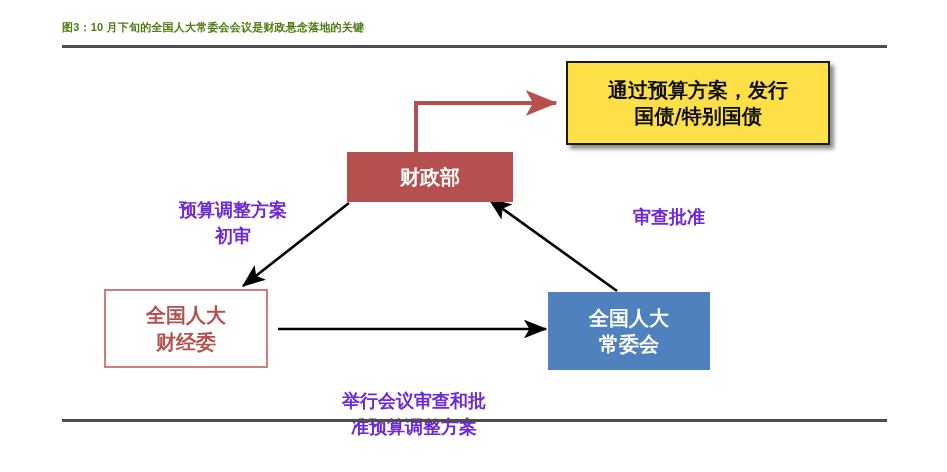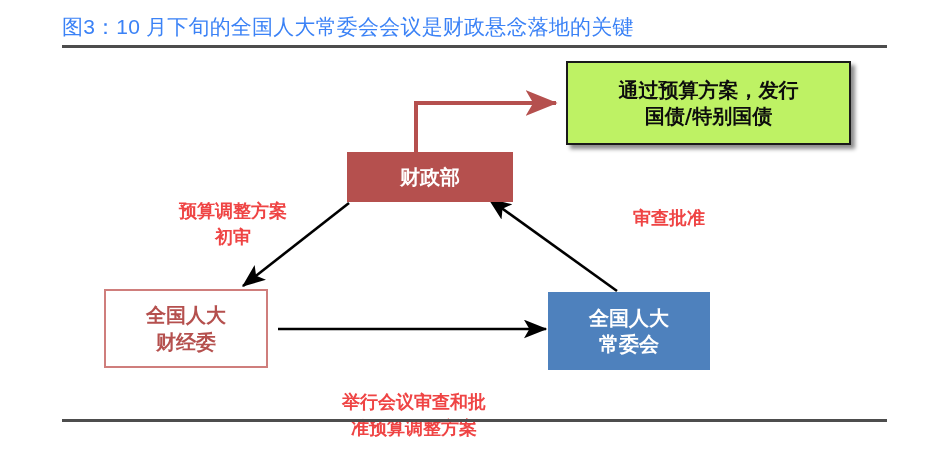--- a/index.html
+++ b/index.html
@@ -19,23 +19,23 @@
   }
 
   
   #title-block {
     position: absolute;
     left: 62px;
     top: 16px;
     width: 825px;
   }
   #figure-title {
-    font-size: 21px;
-    font-weight: normal;
-    color: #3b82f6;
+    font-size: 11px;
+    font-weight: bold;
+    color: #4d7c0f;
     letter-spacing: 0.2px;
     white-space: nowrap;
     line-height: 22px;
   }
   #title-rule {
     position: absolute;
     left: 62px;
     top: 45px;
     width: 825px;
     height: 3px;
@@ -81,23 +81,23 @@
   .node-text {
     font-family: "DejaVu Serif", "Liberation Serif", serif;
     font-weight: bold;
     line-height: 1.32;
     white-space: pre-line;
   }
 
   #node-gray {
     left: 566px;
     top: 61px;
-    width: 285px;
+    width: 264px;
     height: 84px;
-    background: #bef264;
+    background: #fde047;
     border: 2px solid #1a1a1a;
     box-shadow: 4px 4px 4px rgba(0,0,0,0.45);
   }
   #node-gray .node-text {
     font-size: 20px;
     color: #0d0d0d;
   }
 
   #node-mof {
     left: 347px;
@@ -132,24 +132,24 @@
     background: #4e81bd;
   }
   #node-npcsc .node-text {
     font-size: 20px;
     color: #ffffff;
   }
 
   
   .edge-label {
     position: absolute;
-    font-family: Liberation Serif, serif;
+    font-family: Liberation Mono, monospace;
     font-weight: bold;
     font-size: 18px;
-    color: #ef4444;
+    color: #6d28d9;
     line-height: 1.45;
     text-align: center;
     white-space: pre-line;
   }
   #label-budget-review {
     left: 133px;
     top: 198px;
     width: 200px;
   }
   #label-examine-approve {

